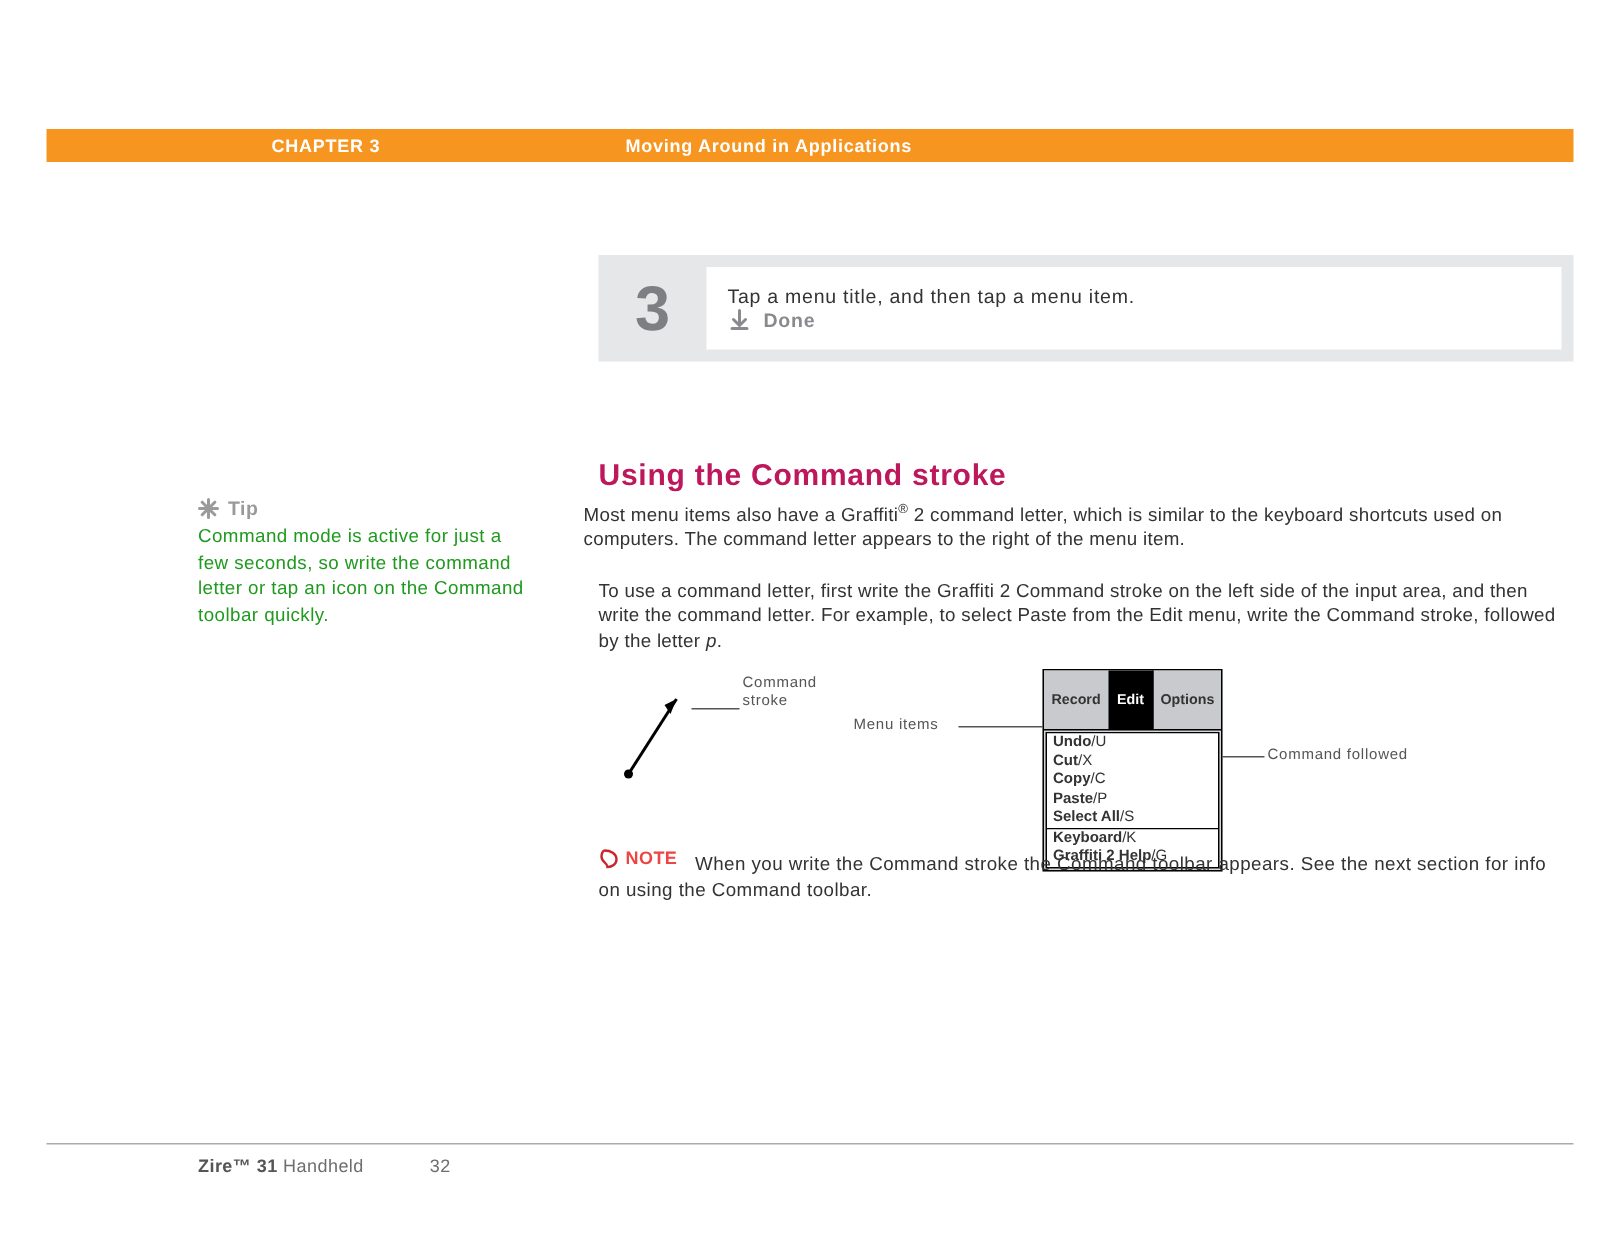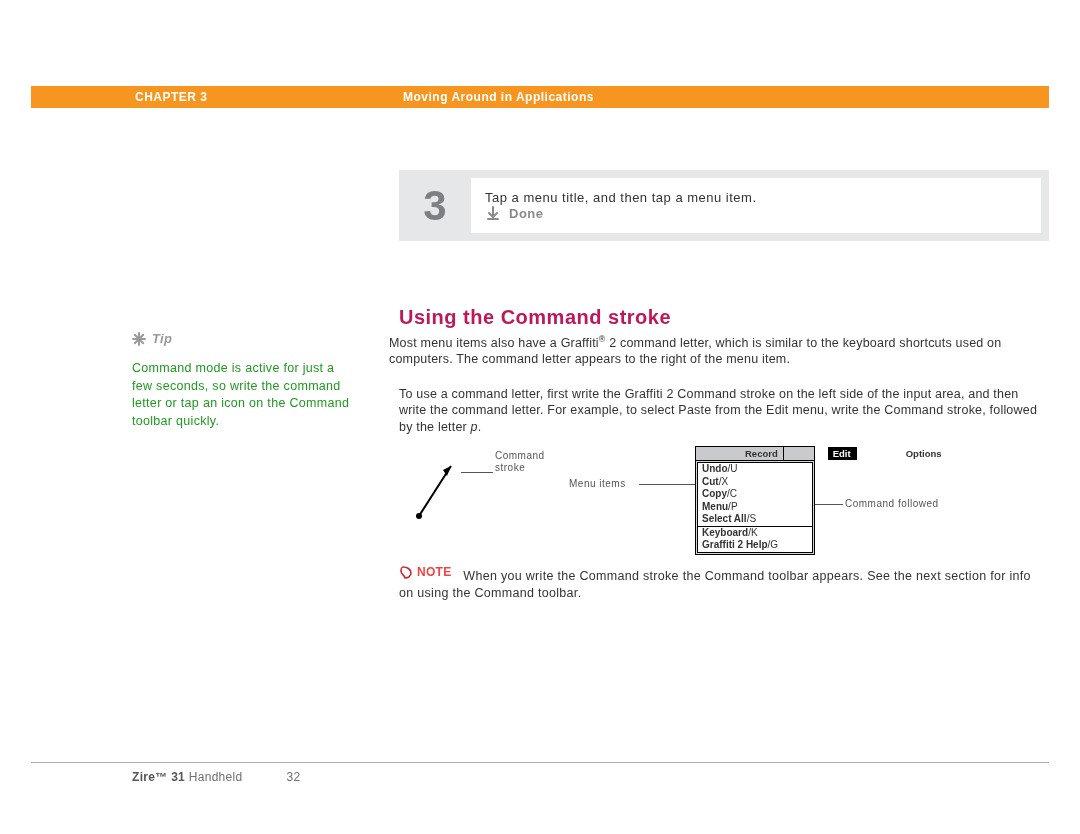--- a/index.html
+++ b/index.html
@@ -16,21 +16,21 @@
   .header-bar {
     position: absolute;
     left: 31px; right: 31px; top: 86px;
     background: #f79521;
     color: #fff;
     font-size: 12px;
     font-weight: bold;
     padding: 4px 0;
     display: flex;
   }
-  .header-bar .chapter { padding-left: 104px; width: 372px; letter-spacing: 0.5px;}
+  .header-bar .chapter { padding-left: 104px; width: 340px; letter-spacing: 0.5px; margin-left: 46px;}
   .header-bar .title   { letter-spacing: 0.5px;}
   
   .step-box {
     position: absolute;
     left: 399px; right: 31px; top: 170px;
     background: #e6e7e9;
     display: flex;
     align-items: stretch;
   }
   .step-box .num {
@@ -80,22 +80,21 @@
   
   .tip-box {
     position: absolute;
     left: 132px; top: 331px; width: 220px;
     font-size: 12.5px;
     letter-spacing: 0.3px;
   }
   .tip-box .tip-head {
     color: #999a9c; font-weight: bold; font-size: 13px;
     display: flex; align-items: center;
-    margin-bottom: 14px;
-    font-style: italic;
+    margin-bottom: 3px;
   }
   .tip-box .tip-head svg { margin-right: 6px; }
   .tip-box .tip-body { color: #1f9a1f; line-height: 1.4; }
 
   
   .figure {
     position: absolute;
     left: 399px; top: 440px;
     width: 650px; height: 120px;
   }
@@ -126,21 +125,21 @@
     border: 1px solid #000;
     font-family: "Helvetica Neue", Helvetica, Arial, sans-serif;
     font-size: 10px;
     background: #d5d6d8;
   }
   .palm .menubar {
     display: flex; border-bottom: 1px solid #000;
     font-weight: bold; font-size: 9.5px;
     background: #c9cacd;
   }
-  .palm .menubar div { padding: 1px 5px; border-right: 1px solid #000; margin-left: 44px; }
+  .palm .menubar div { padding: 14px 5px; border-right: 1px solid #000; }
   .palm .menubar div:last-child { border-right: none; }
   .palm .menubar .active { background: #000; color: #fff; }
   .palm .row {
     display: flex; justify-content: flex-start;
     padding: 0px 4px;
     font-weight: bold;
     background: #fff;
     line-height:1.25;
   }
   .palm .row .sc { font-weight: normal; }
@@ -253,21 +252,21 @@
         </div>
       <div class="row">
           <span>Cut</span>
           <span class="sc">/X</span>
         </div>
       <div class="row">
           <span>Copy</span>
           <span class="sc">/C</span>
         </div>
       <div class="row">
-          <span>Menu</span>
+          <span>Paste</span>
           <span class="sc">/P</span>
         </div>
       <div class="row">
           <span>Select All</span>
           <span class="sc">/S</span>
         </div>
       <div class="block2"></div>
       <div class="row">
           <span>Keyboard</span>
           <span class="sc">/K</span>

